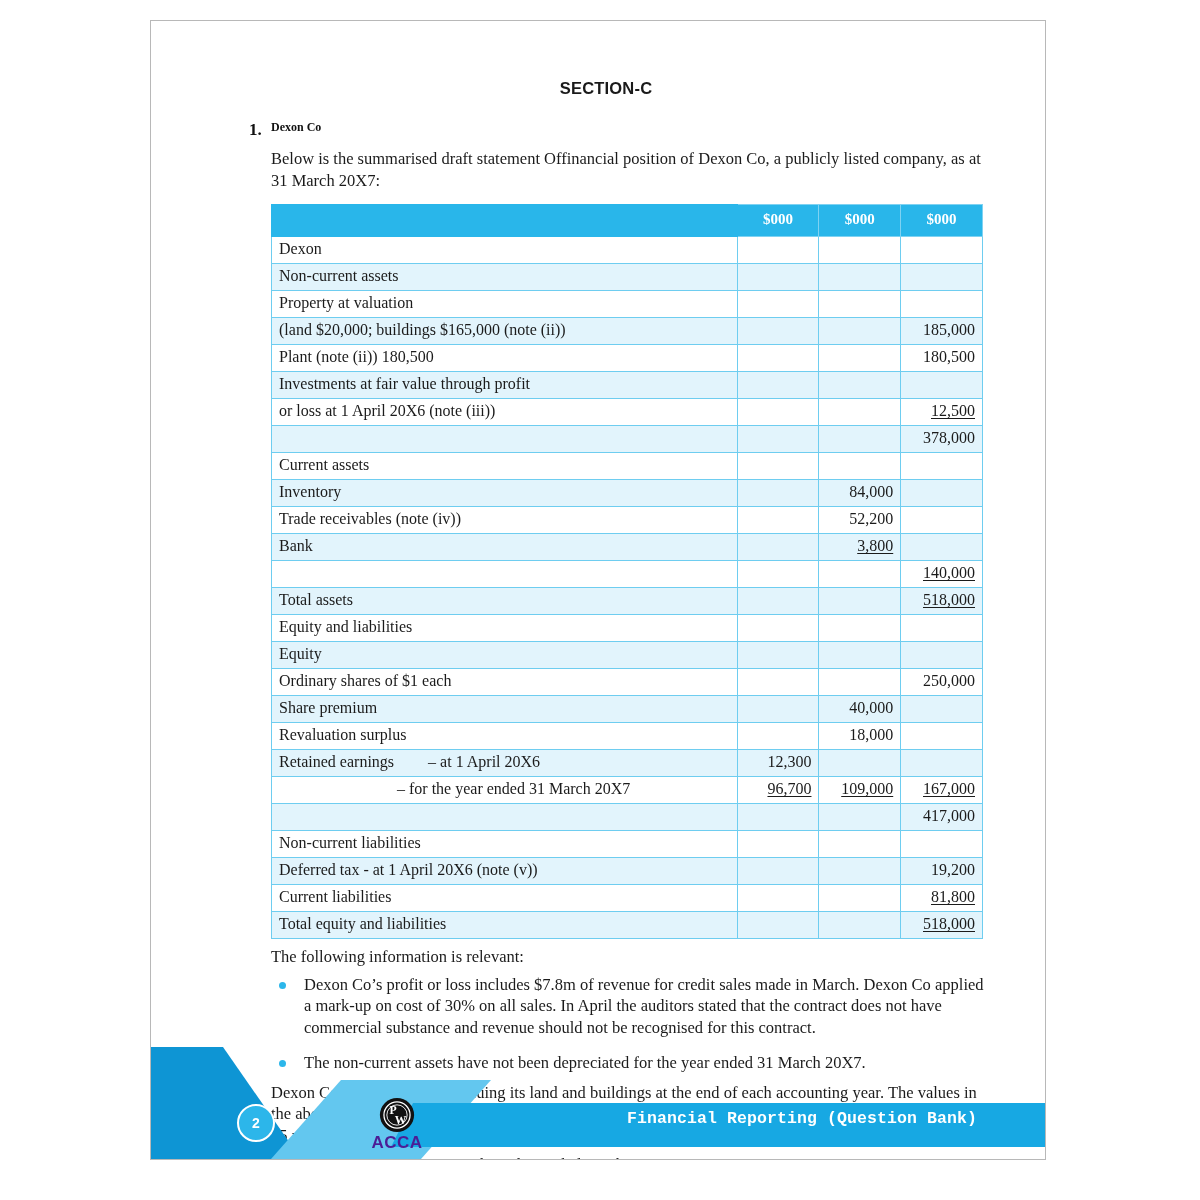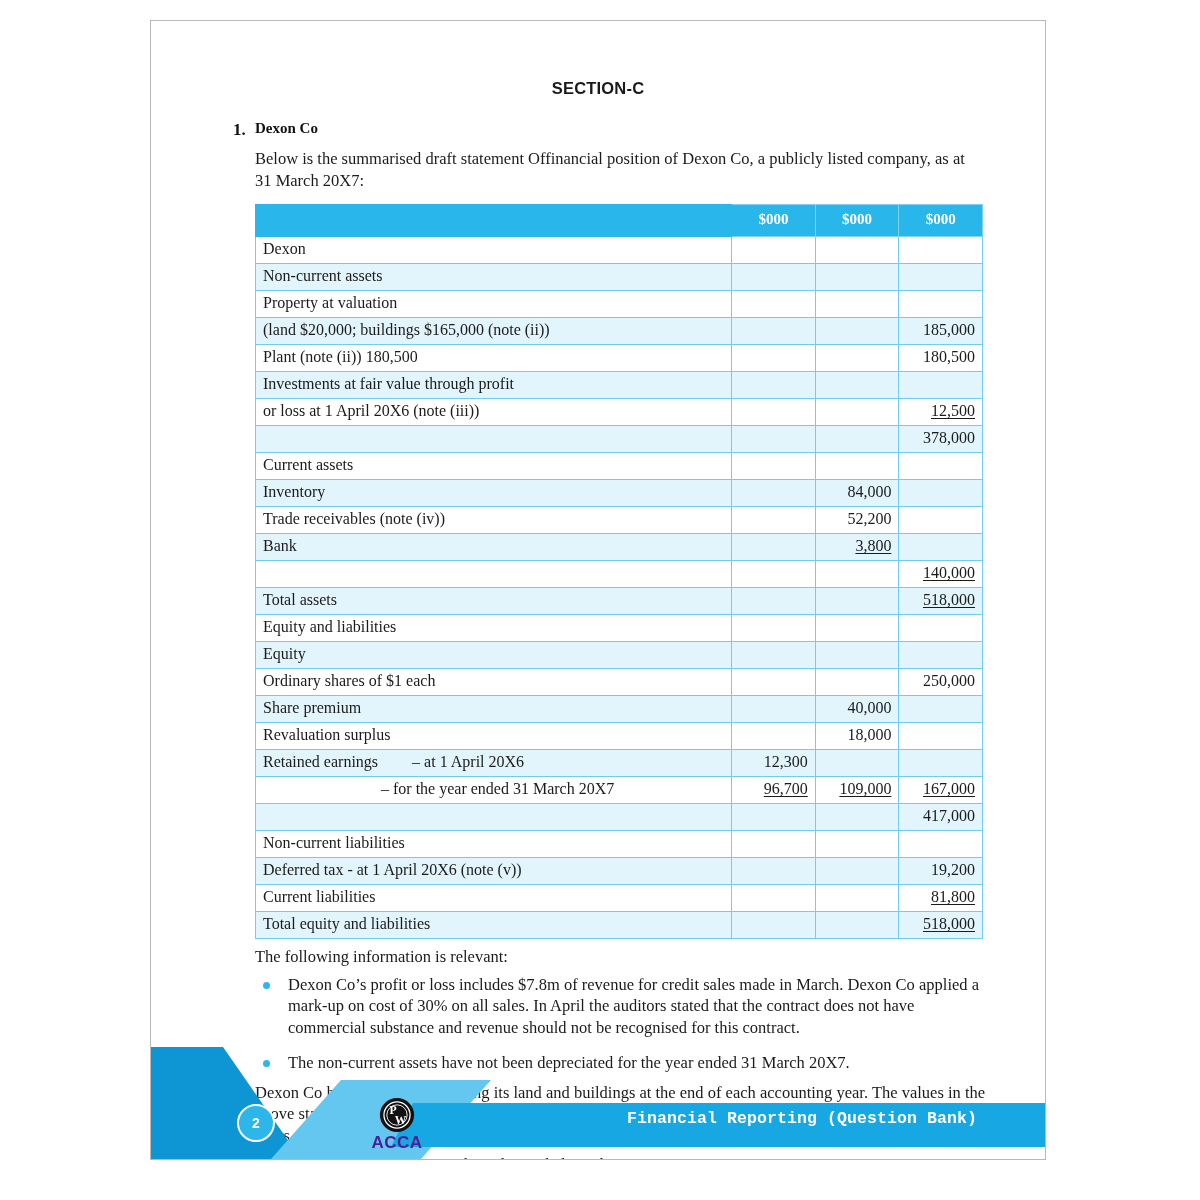--- a/index.html
+++ b/index.html
@@ -22,21 +22,21 @@
     width: 896px;
     height: 1140px;
     border: 1px solid #b8b8b8;
     background: #ffffff;
     box-sizing: border-box;
     overflow: hidden;
   }
 
   #content {
     position: absolute;
-    left: 0; top: 0; right: 0;
+    left: 16px; top: 0; right: 0;
     padding: 0;
   }
 
   
   .section-title {
     text-align: center;
     font-family: "Liberation Sans", sans-serif;
     font-weight: bold;
     font-size: 16.5px;
     letter-spacing: 0.2px;
@@ -51,21 +51,21 @@
   }
   .q-num {
     font-weight: bold;
     font-size: 17px;
     color: #111;
     width: 22px;
     flex: 0 0 22px;
   }
   .q-name {
     font-weight: bold;
-    font-size: 15px;
+    font-size: 12px;
     color: #111;
   }
 
   .intro {
     margin: 8px 0 0 0;
     padding-left: 104px;
     padding-right: 62px;
     font-size: 16.5px;
     line-height: 1.32;
     color: #1b1b1b;

